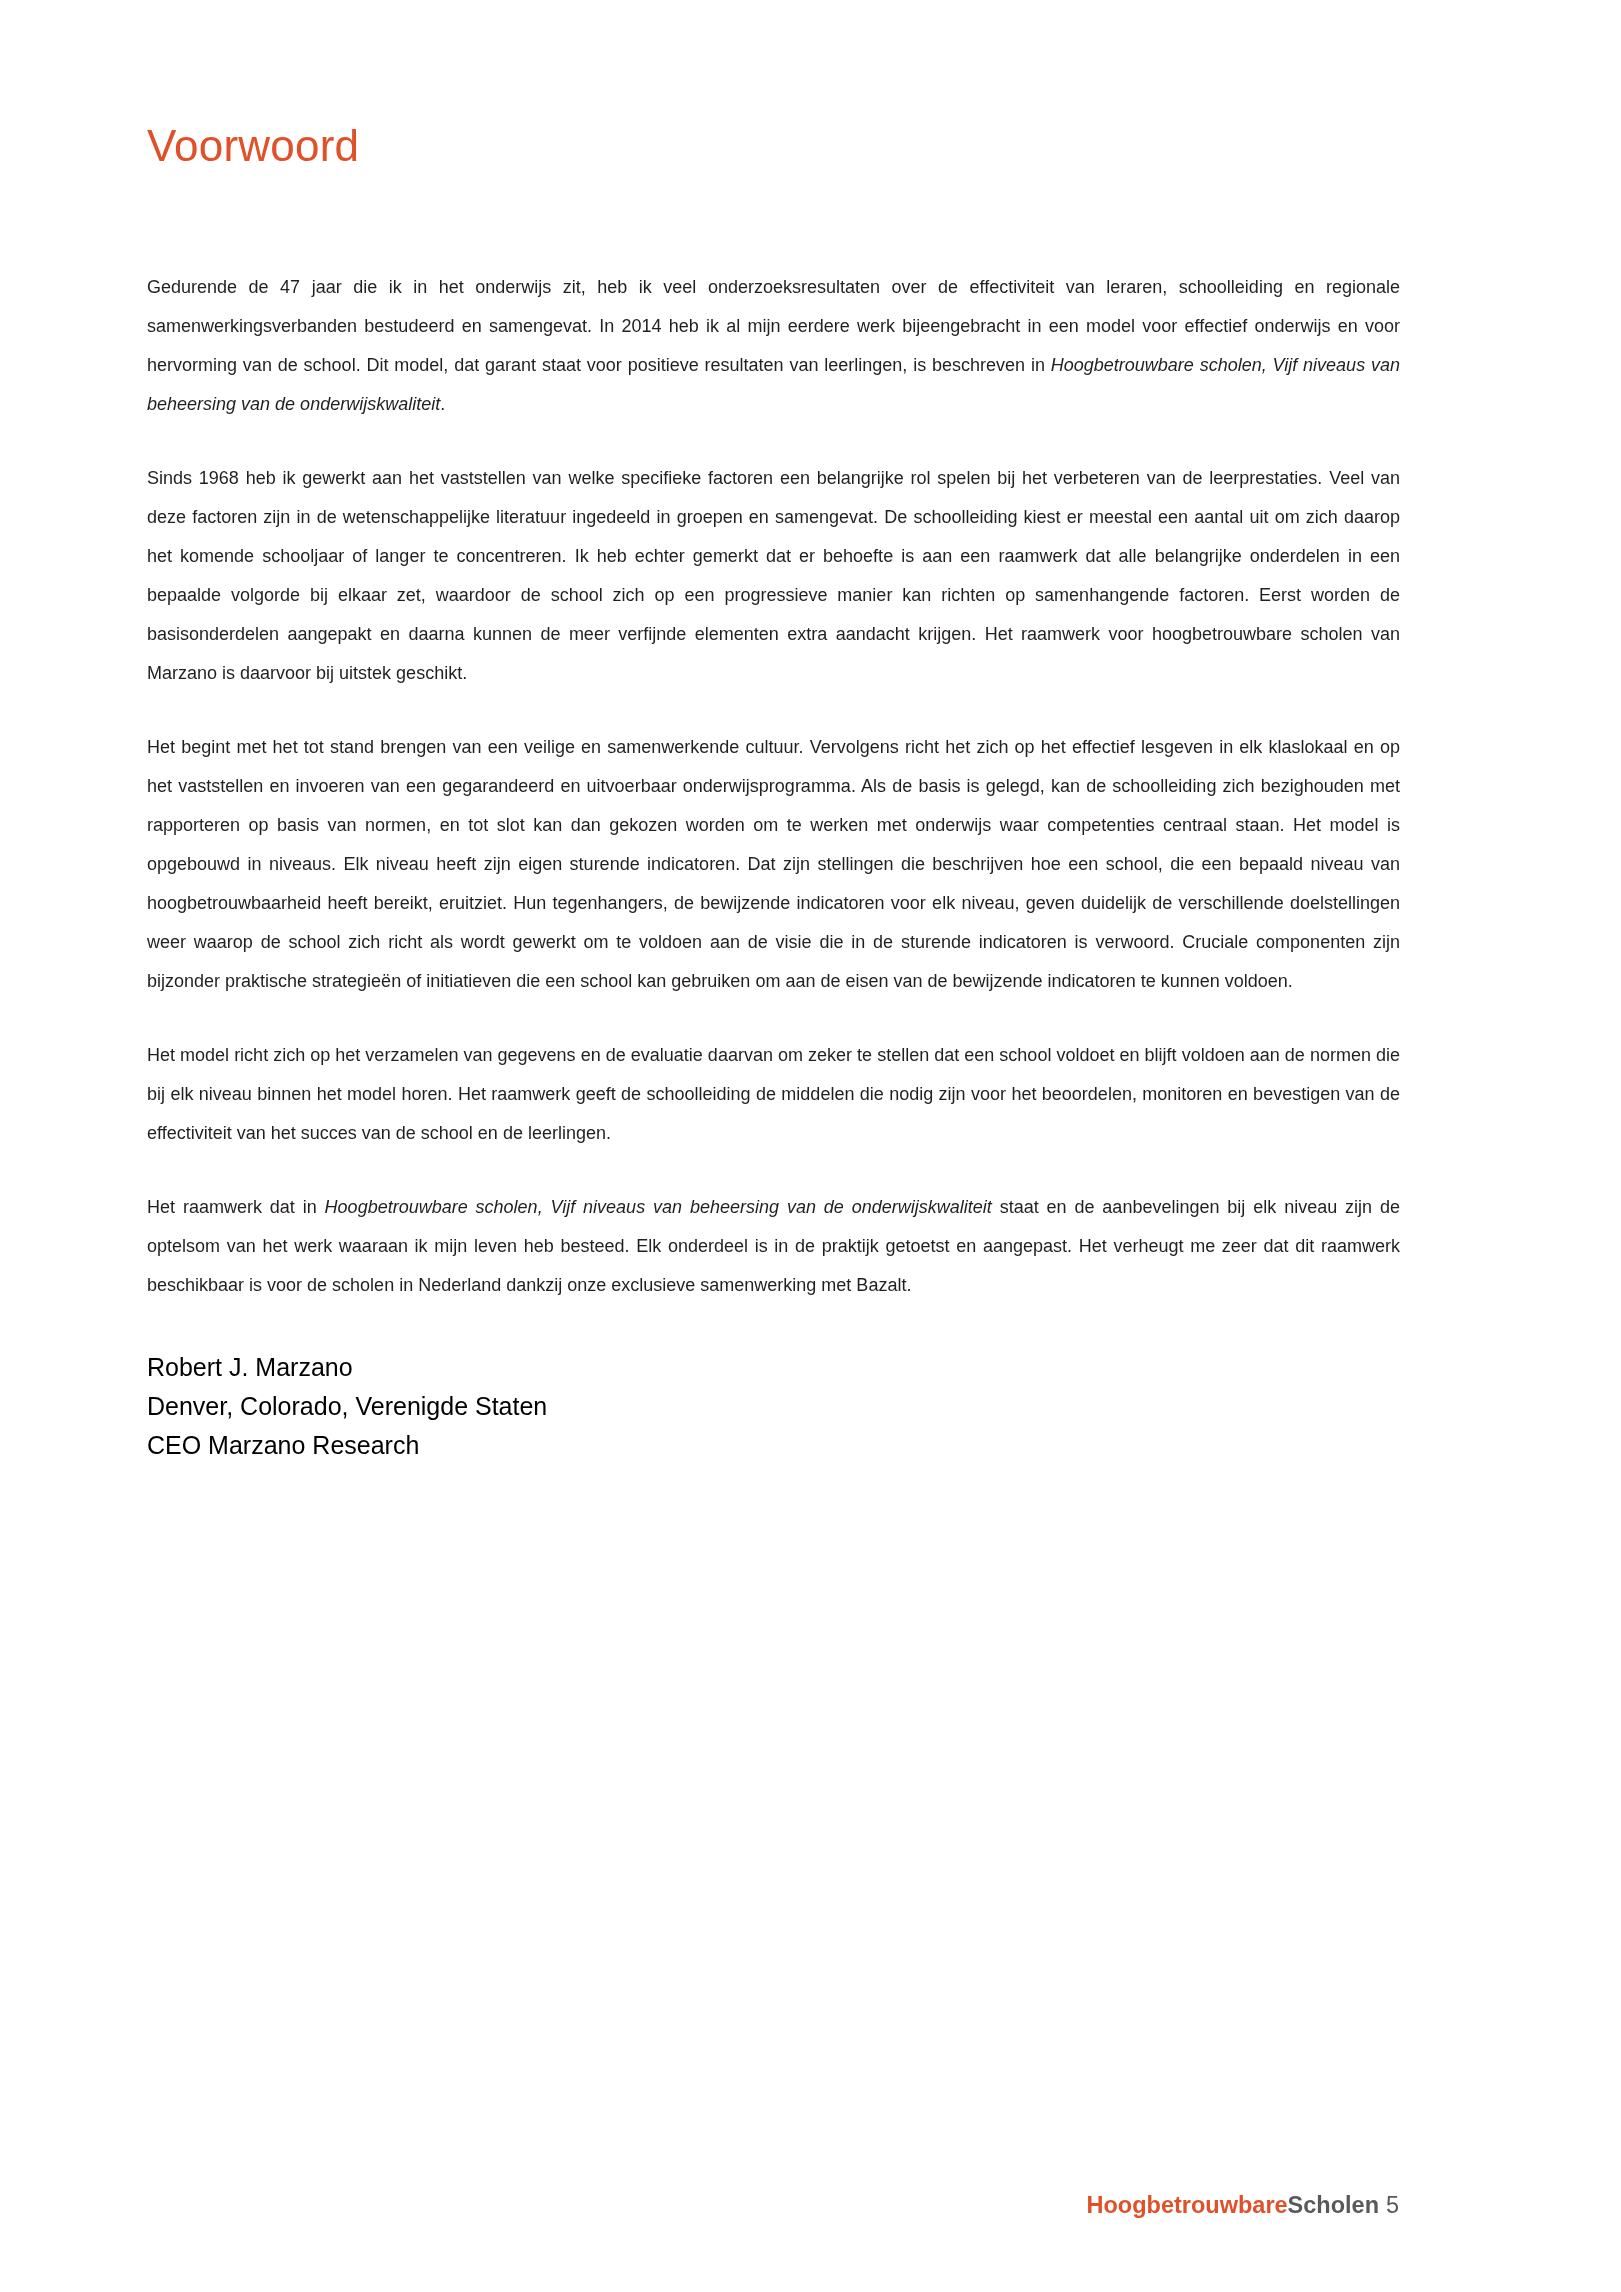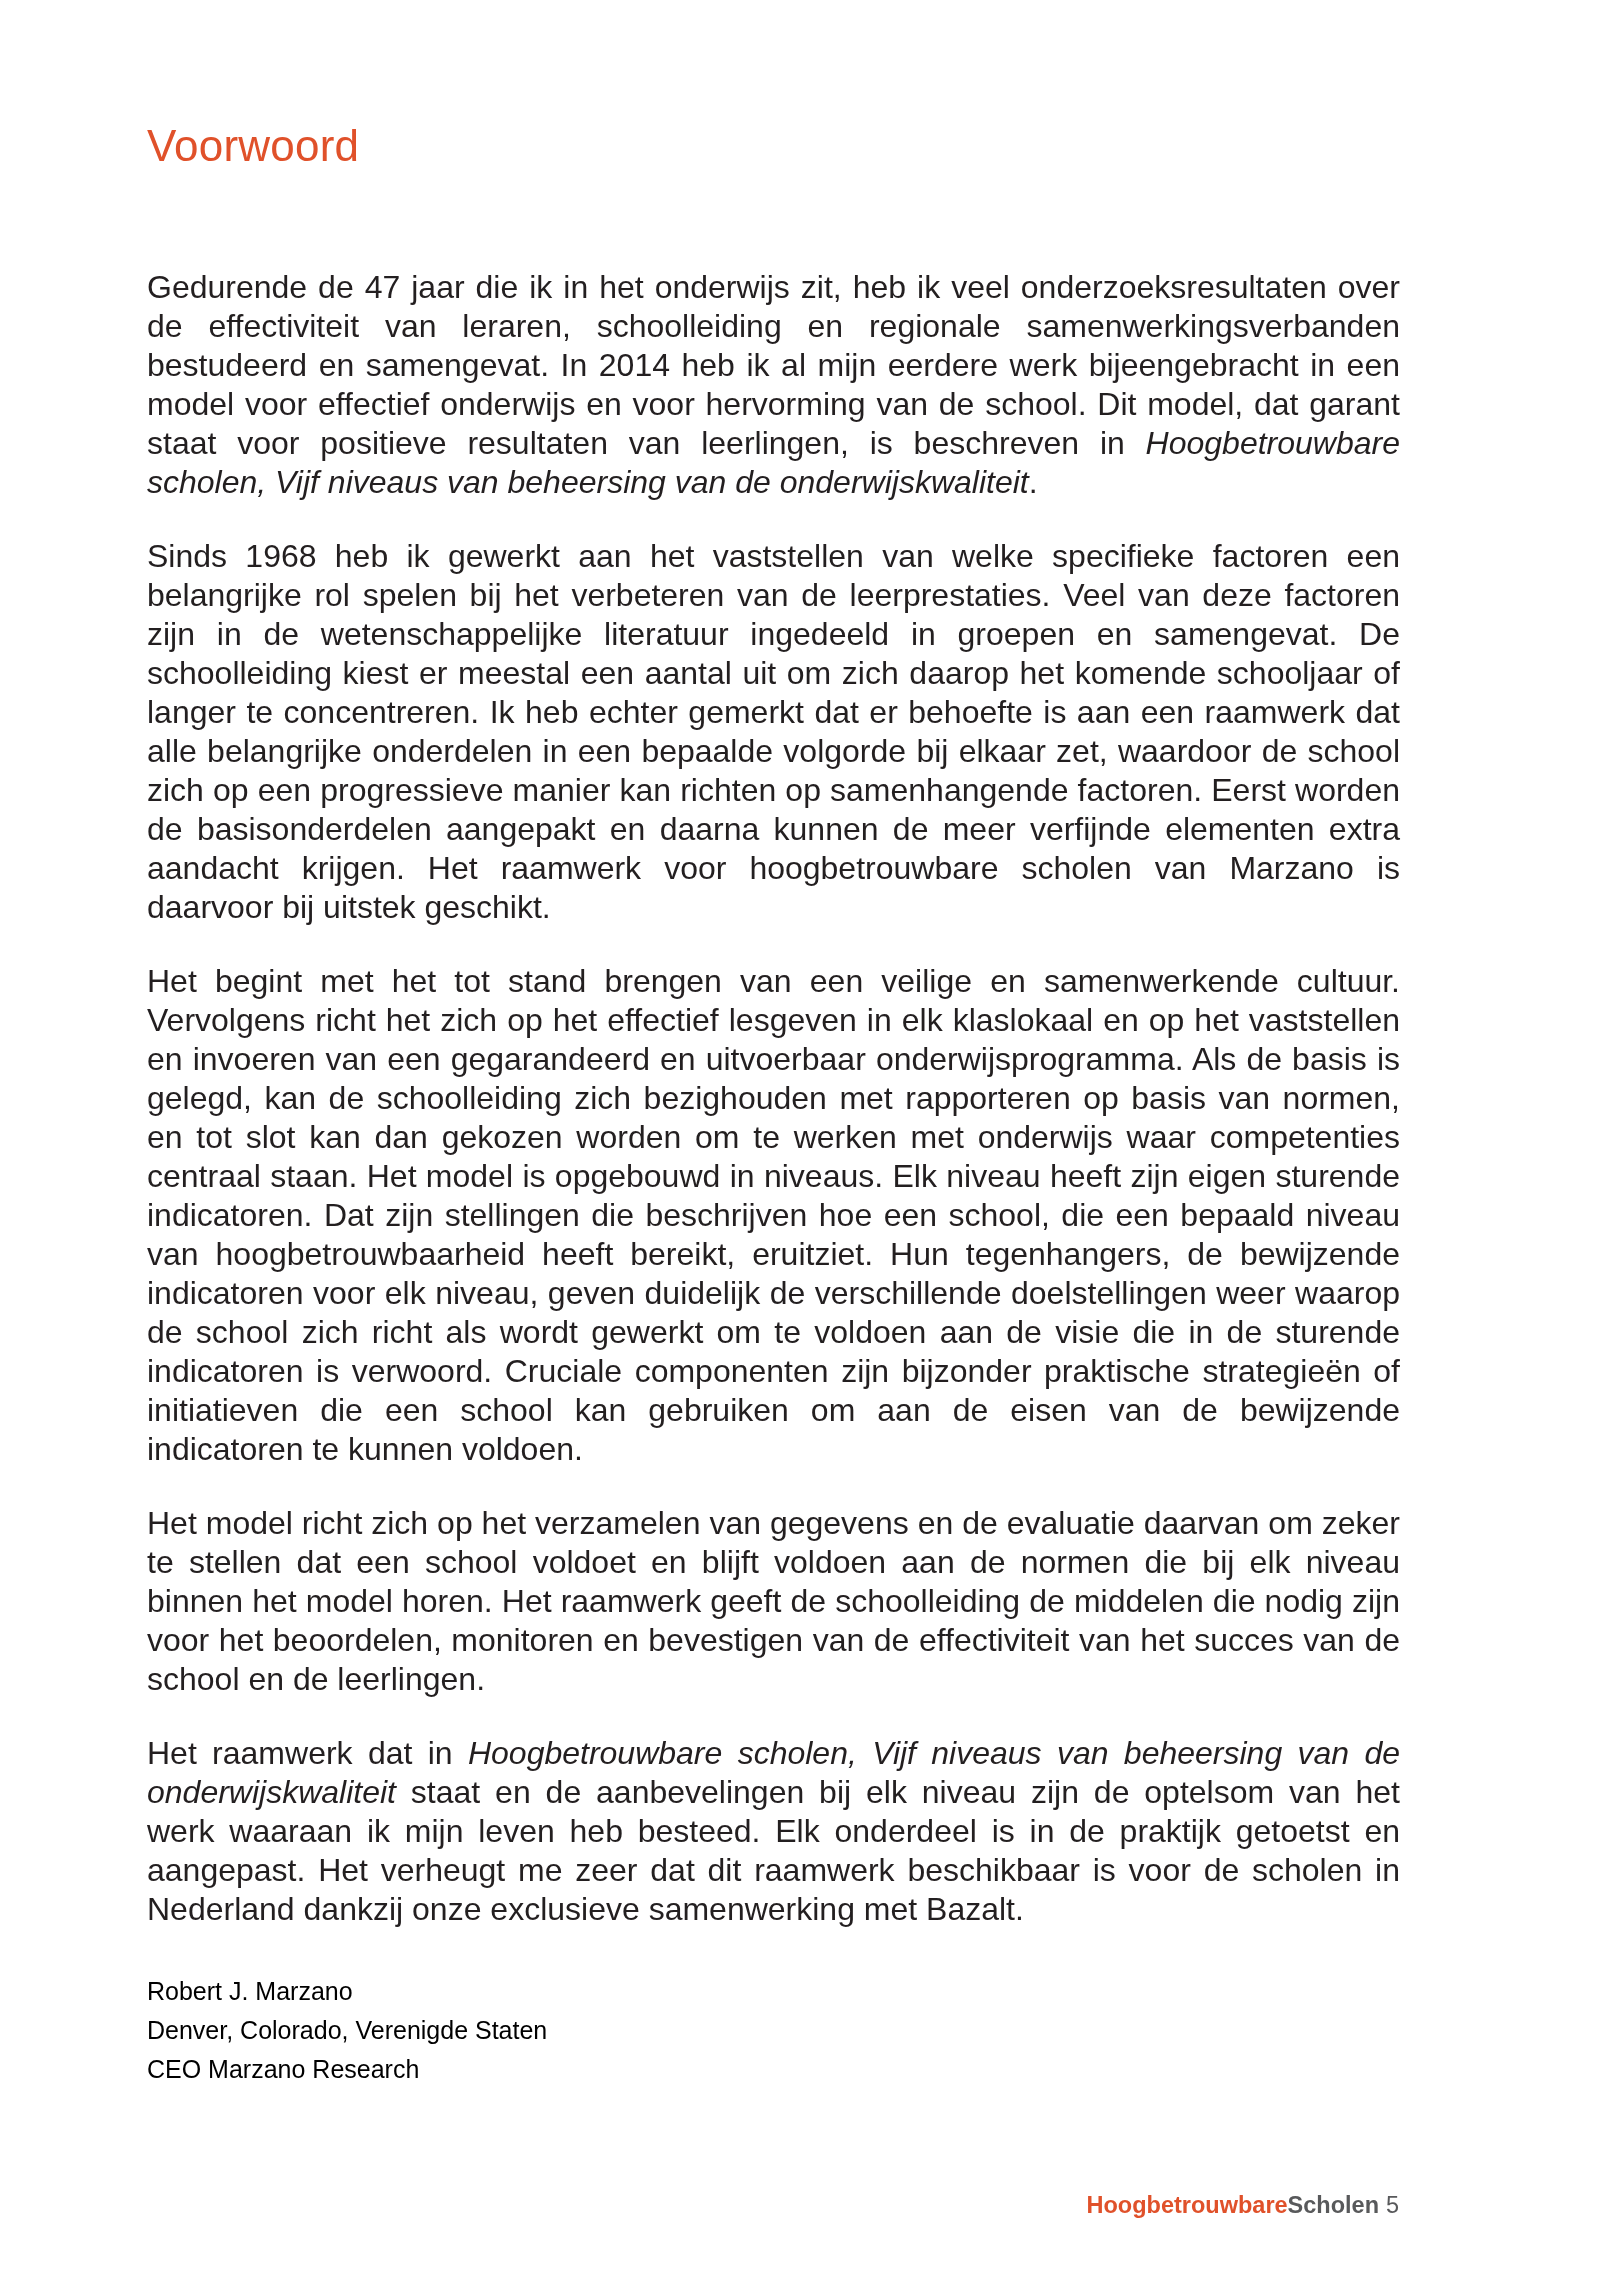--- a/index.html
+++ b/index.html
@@ -37,21 +37,21 @@
     padding-top: 122px;
     line-height: 1.1;
   }
 
   .body-copy {
     margin-top: 98px;
   }
 
   p.para {
     margin: 0 0 35px 0;
-    font-size: 32px;
+    font-size: 18px;
     line-height: 39px;
     color: #231f20;
     text-align: justify;
     text-justify: inter-word;
     hyphens: manual;
     -webkit-hyphens: manual;
   }
 
   p.para:last-of-type {
     margin-bottom: 0;

